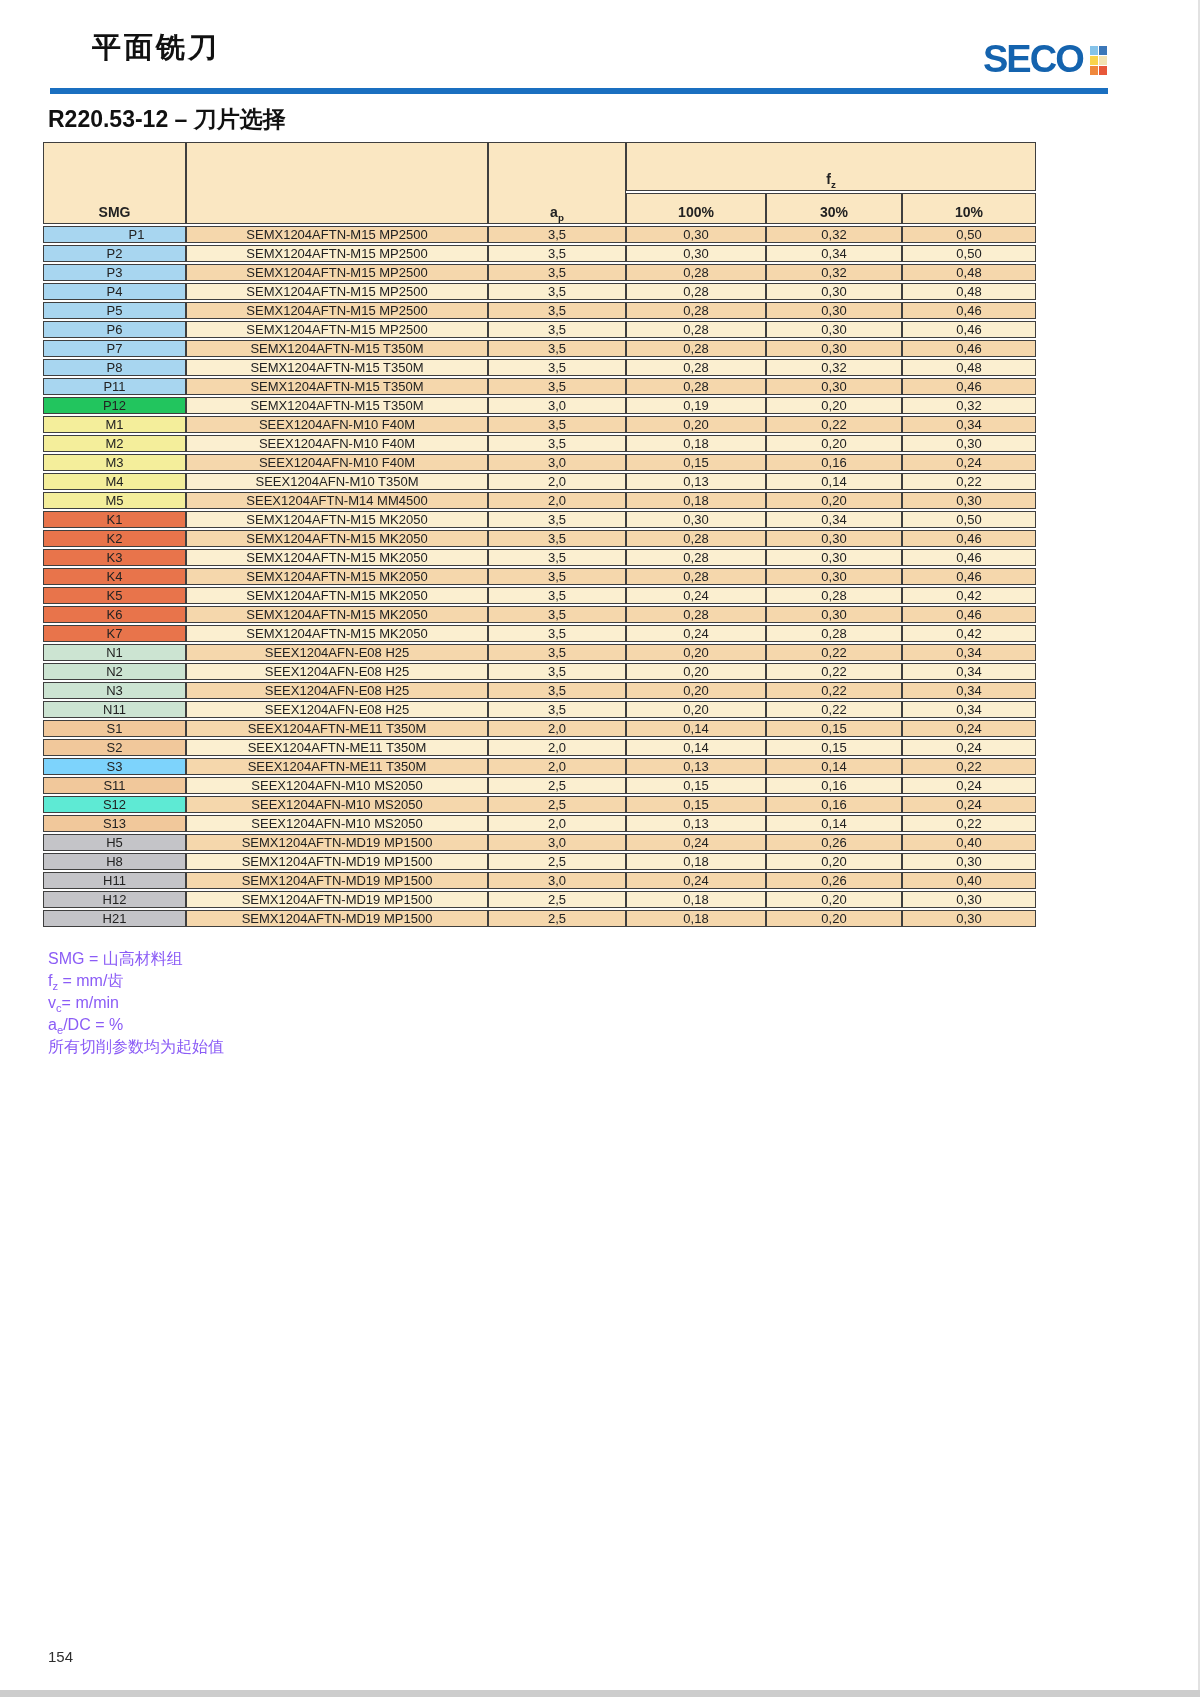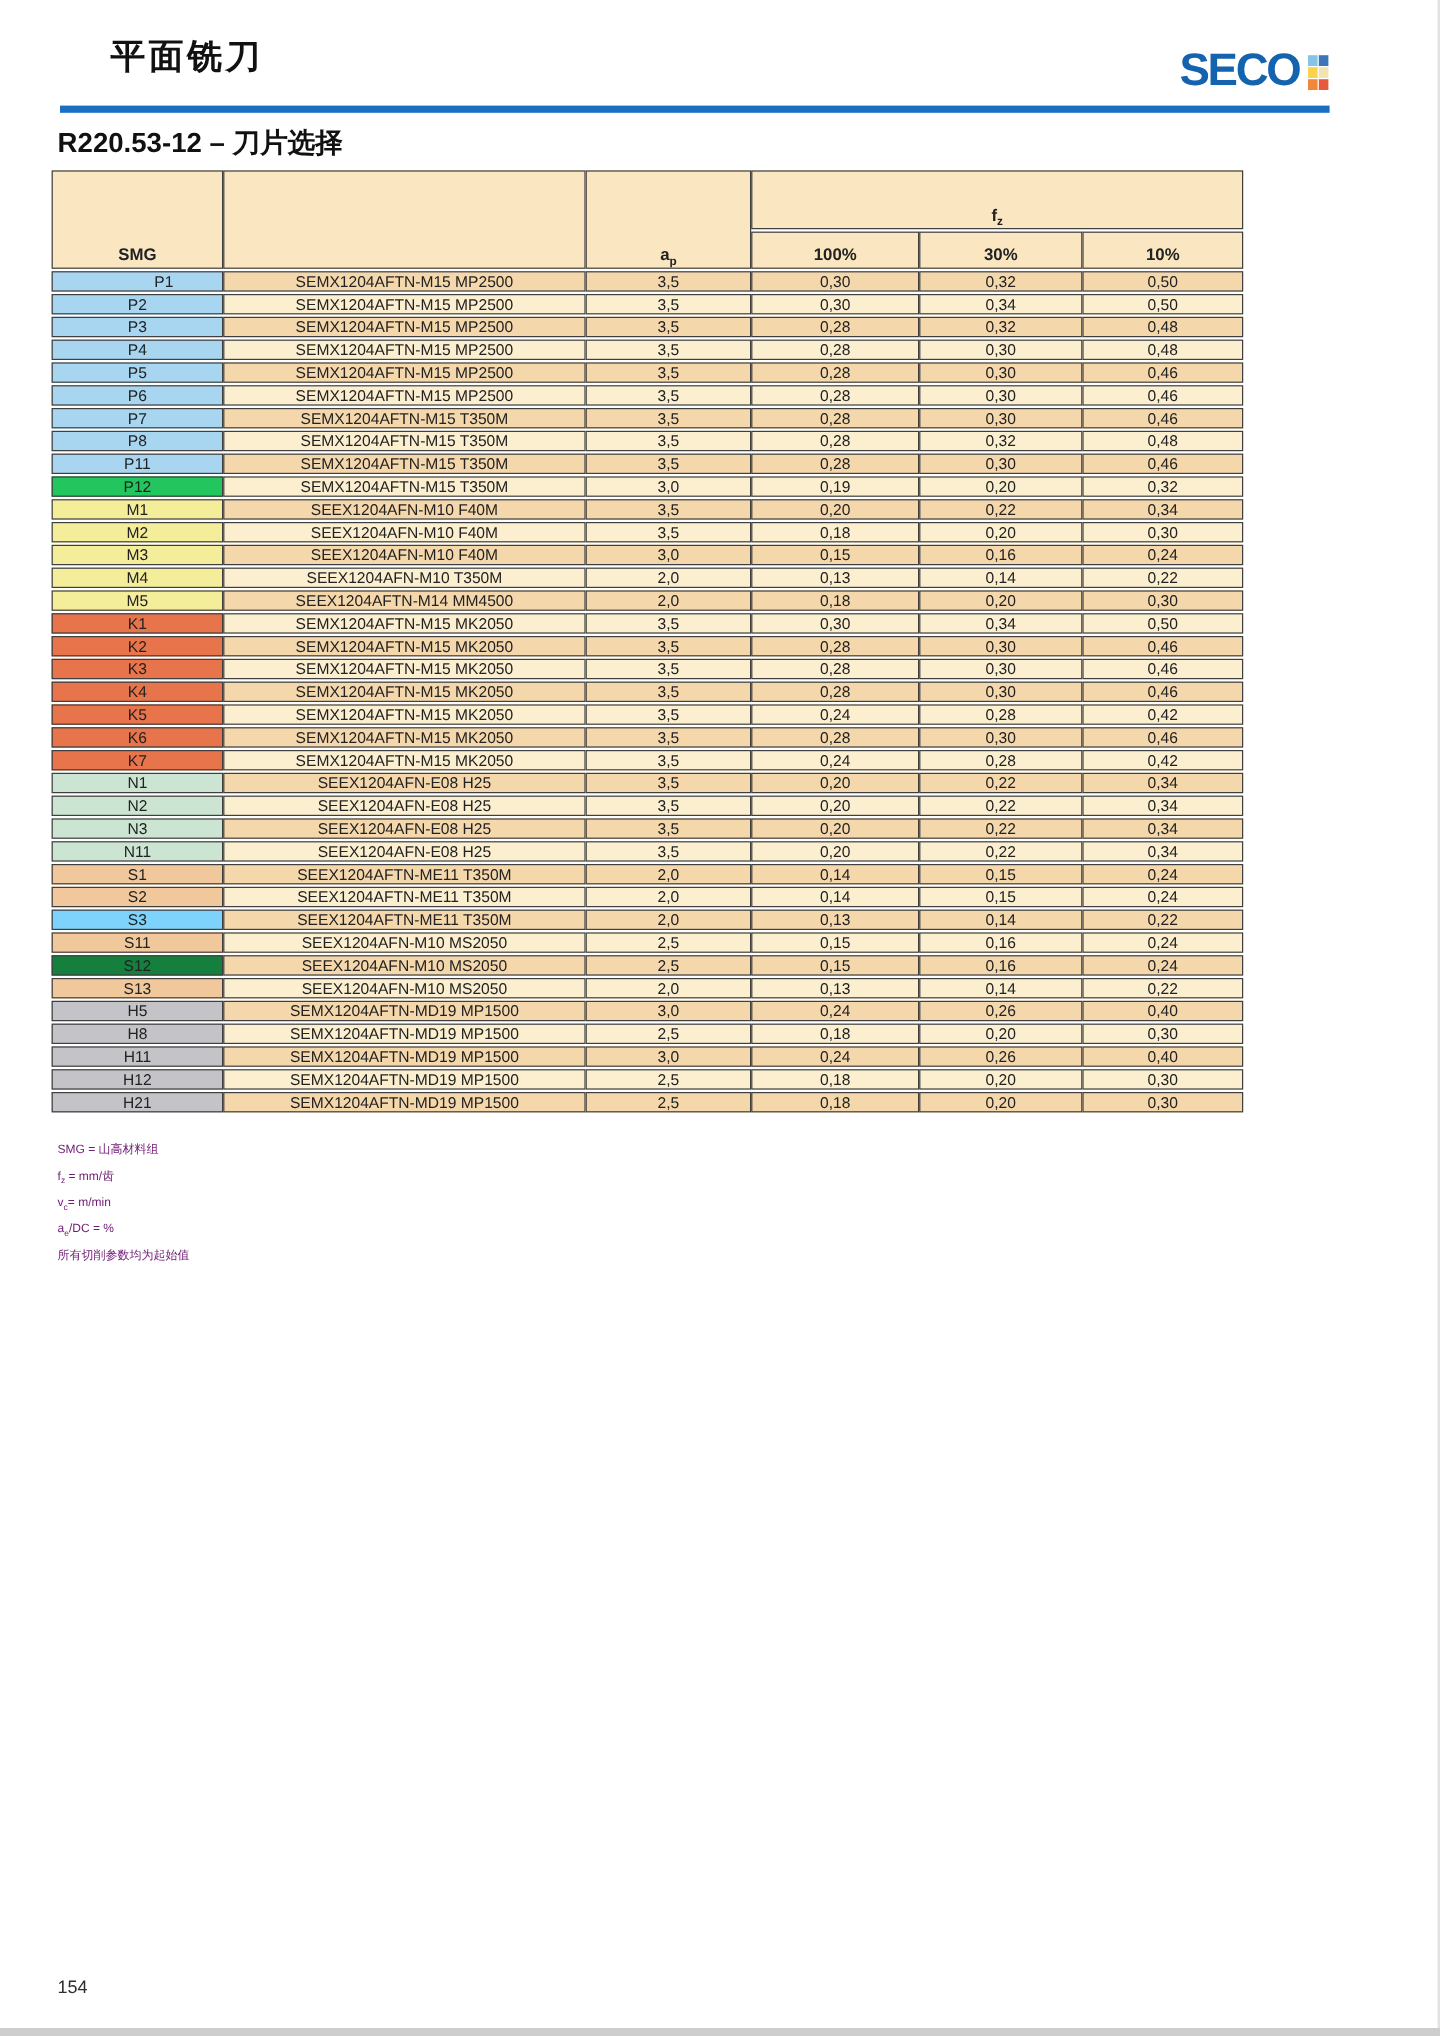--- a/index.html
+++ b/index.html
@@ -26,21 +26,21 @@
   th.h-smg,th.h-blank,th.h-ap{height:76px;}
   th.h-fz{height:44px;vertical-align:middle;}
   th.h-pct{height:26px;vertical-align:middle;}
   sub{font-size:70%;vertical-align:sub;line-height:0;}
   table.main td{height:15px;line-height:15px;padding:0;text-align:center;}
   td.ins{text-align:left;padding-left:12px;}
   tr.dark td{background:var(--row_dark);}
   tr.light td{background:var(--row_light);}
   tr.dark td.smg,tr.light td.smg{}
 
-  .footnotes{position:absolute;left:48px;top:948px;font-size:10px;color:#701a75;}
+  .footnotes{position:absolute;left:48px;top:948px;font-size:16px;color:#8b5cf6;}
   .fn{height:22px;line-height:22px;}
   .page-number{position:absolute;left:48px;top:1648px;font-size:15px;color:#2e2e2e;}
 </style>
 </head>
 <body>
 
 <div class="page">
 
   <div class="page-title">平面铣刀</div>
 
@@ -317,21 +317,21 @@
         </tr>
         <tr class="light">
           <td class="smg" style="background: rgb(241, 200, 155);">S11</td>
           <td class="ins">SEEX1204AFN-M10 MS2050</td>
           <td>2,5</td>
           <td>0,15</td>
           <td>0,16</td>
           <td>0,24</td>
         </tr>
         <tr class="dark">
-          <td class="smg" style="background: #15803d;">S12</td>
+          <td class="smg" style="background: #5eead4;">S12</td>
           <td class="ins">SEEX1204AFN-M10 MS2050</td>
           <td>2,5</td>
           <td>0,15</td>
           <td>0,16</td>
           <td>0,24</td>
         </tr>
         <tr class="light">
           <td class="smg" style="background: rgb(241, 200, 155);">S13</td>
           <td class="ins">SEEX1204AFN-M10 MS2050</td>
           <td>2,0</td>

